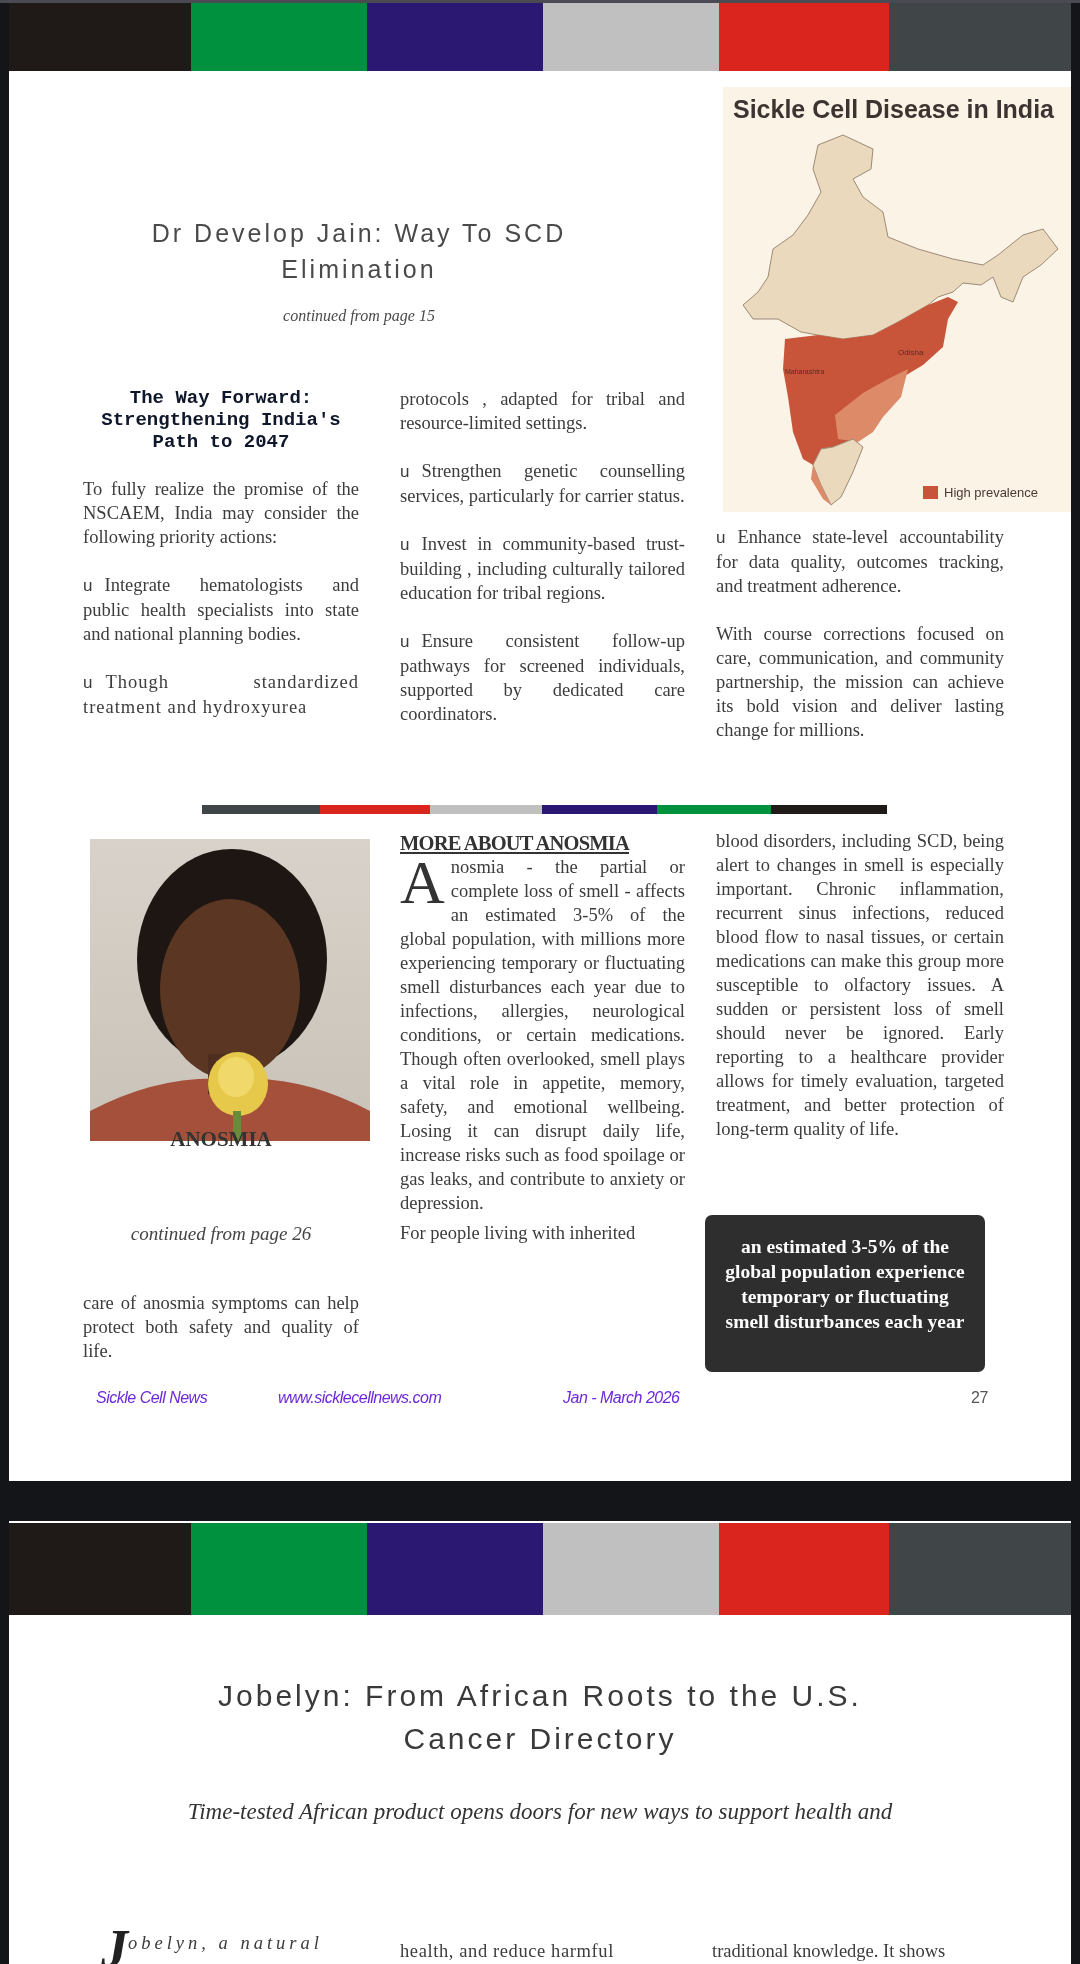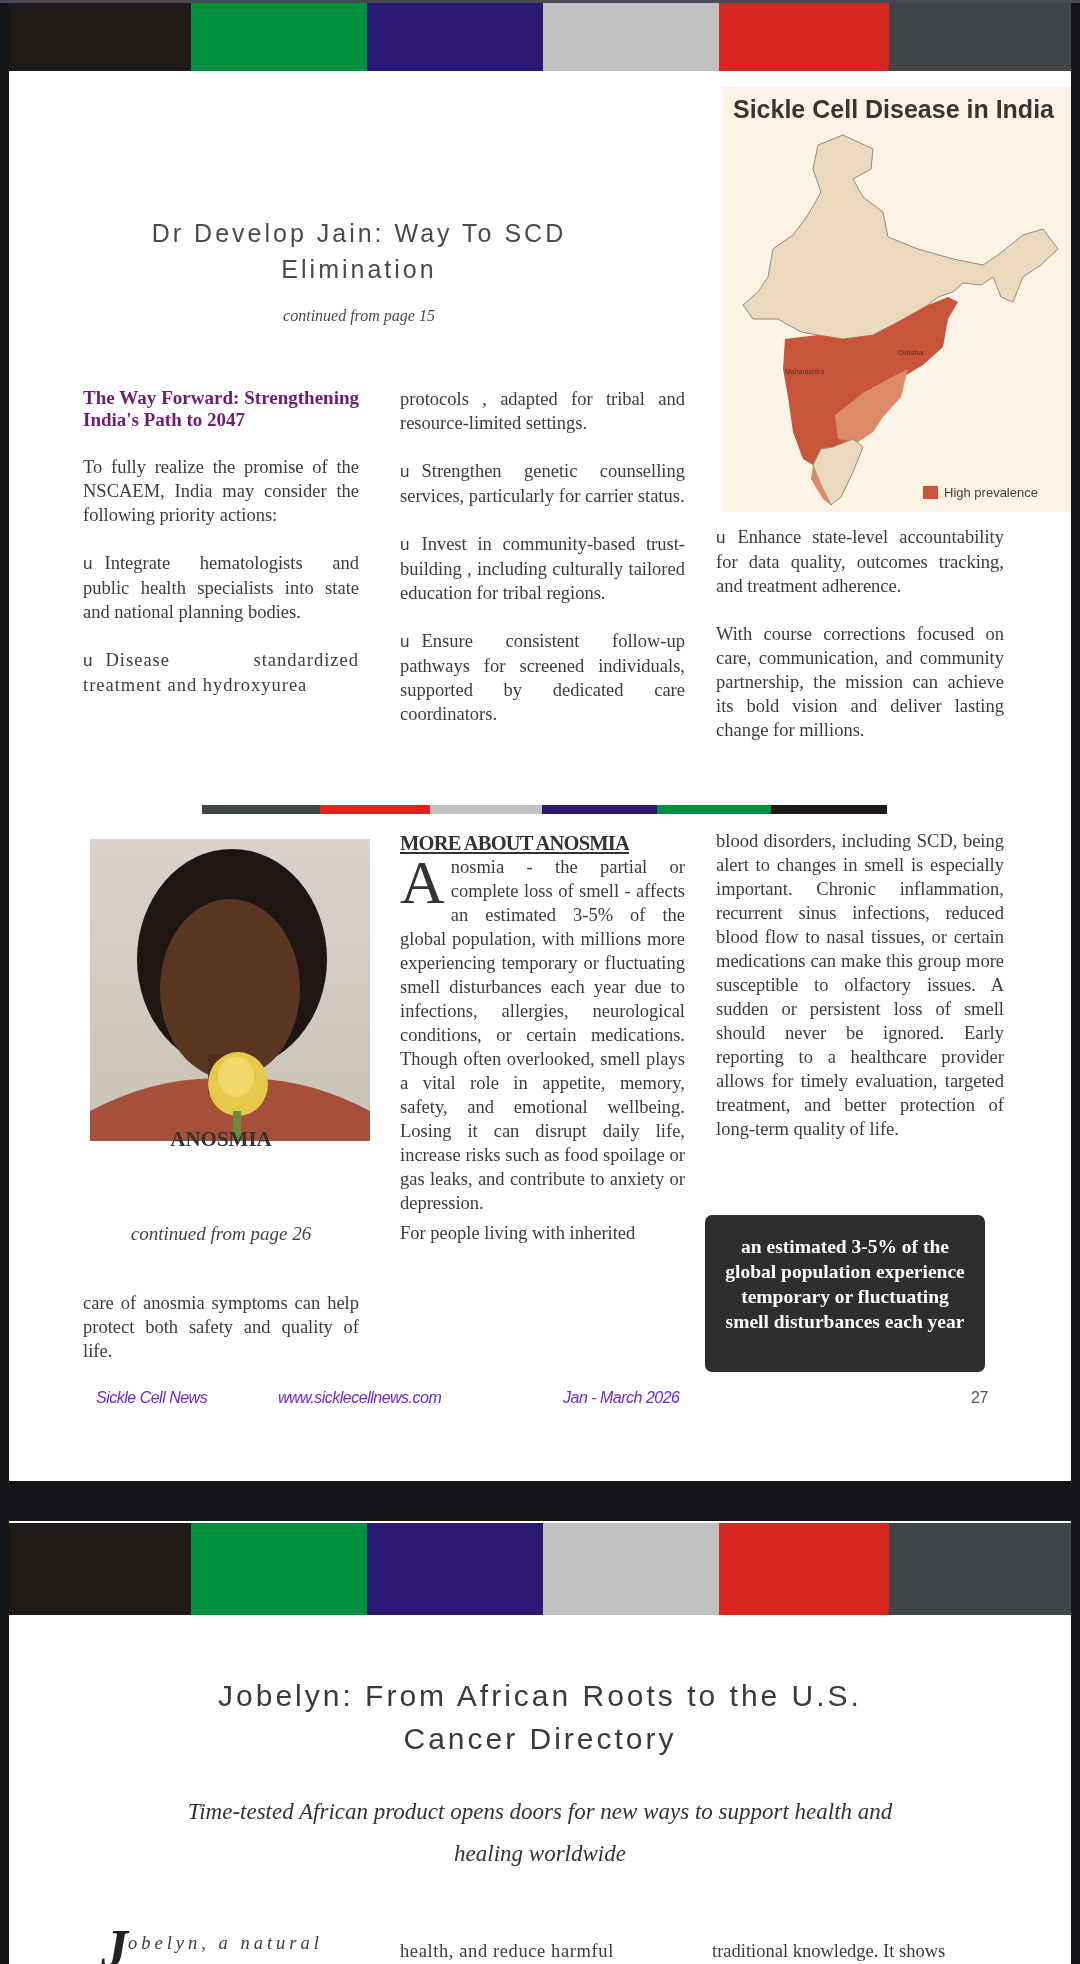--- a/index.html
+++ b/index.html
@@ -44,24 +44,24 @@
     <div class="seg" style="width: 182px; background: rgb(64, 69, 72);"></div>
   </div>
 
   <div class="abs sans-title" style="left:60px; top:212px; width:580px; font-size:25px; line-height:36px;">
     <div>Dr Develop Jain: Way To SCD</div>
     <div>Elimination</div>
   </div>
   <div class="abs ital" style="left:60px; top:304px; width:580px; text-align:center; font-size:16px; color:#4a4a4a;">continued from page 15</div>
 
   <div class="abs body-text" style="left:74px; top:384px; width:276px;">
-    <div style="font-weight:bold; font-size:19px; line-height:22px; color:#701a75; margin-bottom:24px;">The Way Forward: Strengthening India's Path to 2047</div>
+    <div style="font-weight:bold; text-align:center; font-size:19px; line-height:22px; color:#0f172a; margin-bottom:24px;font-family:Liberation Mono, monospace;">The Way Forward: Strengthening India's Path to 2047</div>
     <p>To fully realize the promise of the NSCAEM, India may consider the following priority actions:</p>
     <p><span class="bullet-mark">u</span><span>Integrate hematologists and public health specialists into state and national planning bodies.</span></p>
-    <p style="letter-spacing:1px;"><span class="bullet-mark">u</span><span>Disease standardized treatment and hydroxyurea</span></p>
+    <p style="letter-spacing:1px;"><span class="bullet-mark">u</span><span>Though standardized treatment and hydroxyurea</span></p>
   </div>
 
   <div class="abs body-text" style="left:391px; top:384px; width:285px;">
     <p>protocols , adapted for tribal and resource-limited settings.</p>
     <p><span class="bullet-mark">u</span><span>Strengthen genetic counselling services, particularly for carrier status.</span></p>
     <p><span class="bullet-mark">u</span><span>Invest in community-based trust-building , including culturally tailored education for tribal regions.</span></p>
     <p style="margin-bottom:0"><span class="bullet-mark">u</span><span>Ensure consistent follow-up pathways  for screened individuals, supported by dedicated care coordinators.</span></p>
   </div>
 
   <div class="map-box">
@@ -136,21 +136,20 @@
     <div class="seg" style="width: 170px; background: rgb(217, 37, 29);"></div>
     <div class="seg" style="width: 182px; background: rgb(64, 69, 72);"></div>
   </div>
 
   <div class="abs sans-title" style="left:40px; top:153px; width:982px; font-size:30px; line-height:43px; color:#3a3a3a;">
     <div>Jobelyn: From African Roots to the U.S.</div>
     <div>Cancer Directory</div>
   </div>
   <div class="abs ital" style="left:40px; top:270px; width:982px; text-align:center; font-size:23px; line-height:42px; color:#333;">
     <div>Time-tested African product opens doors for new ways to support health and</div>
-    <div>healing worldwide</div>
   </div>
 
   <div class="abs body-text" style="left:92px; top:410px; width:276px; white-space:nowrap;">
     <span style="font-size:54px; font-weight:bold; font-style:italic; color:#222; vertical-align:-18px;">J</span><span class="ital" style="letter-spacing:4px;">obelyn, a natural</span>
   </div>
   <div class="abs body-text" style="left:391px; top:418px; width:285px; white-space:nowrap; letter-spacing:0.6px;">health, and reduce harmful</div>
   <div class="abs body-text" style="left:703px; top:418px; width:300px; white-space:nowrap;">traditional knowledge. It shows</div>
 </div>
 
 </body></html>

